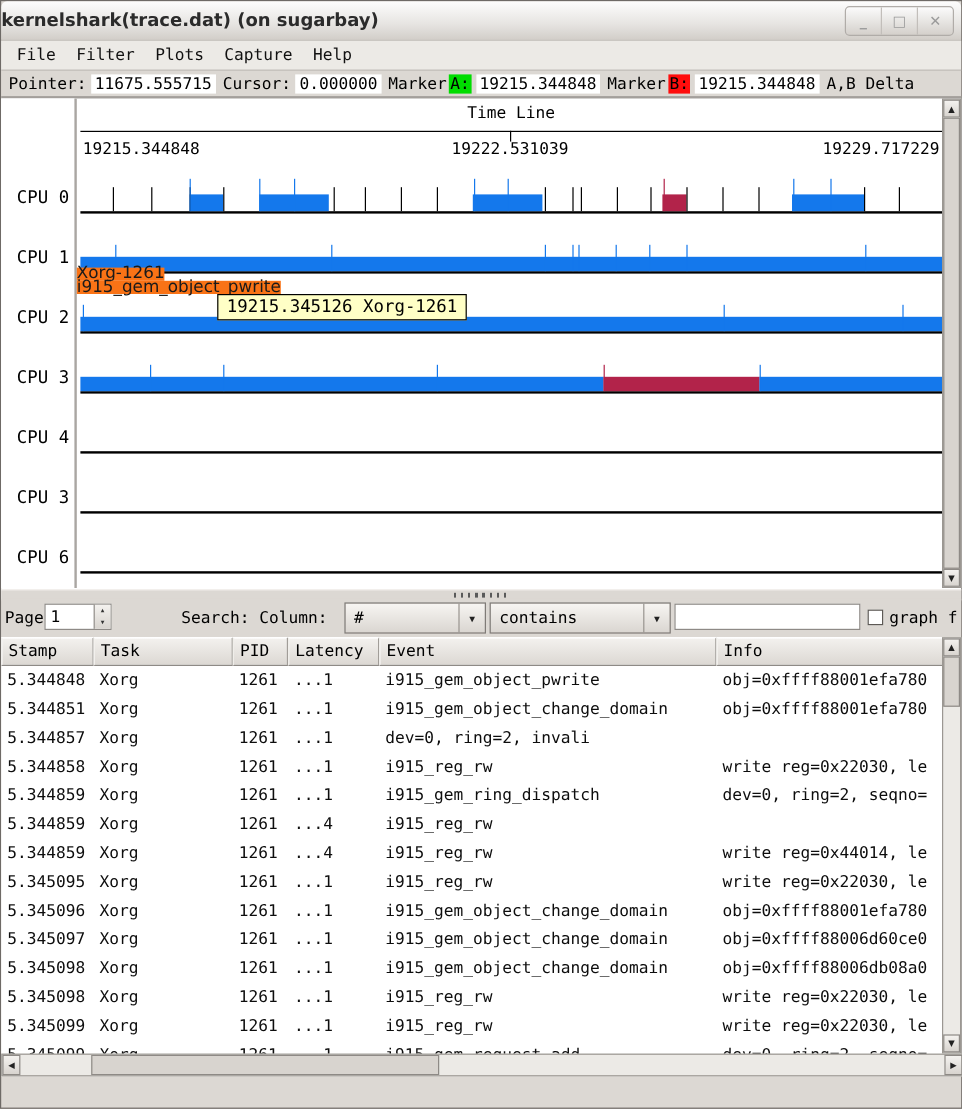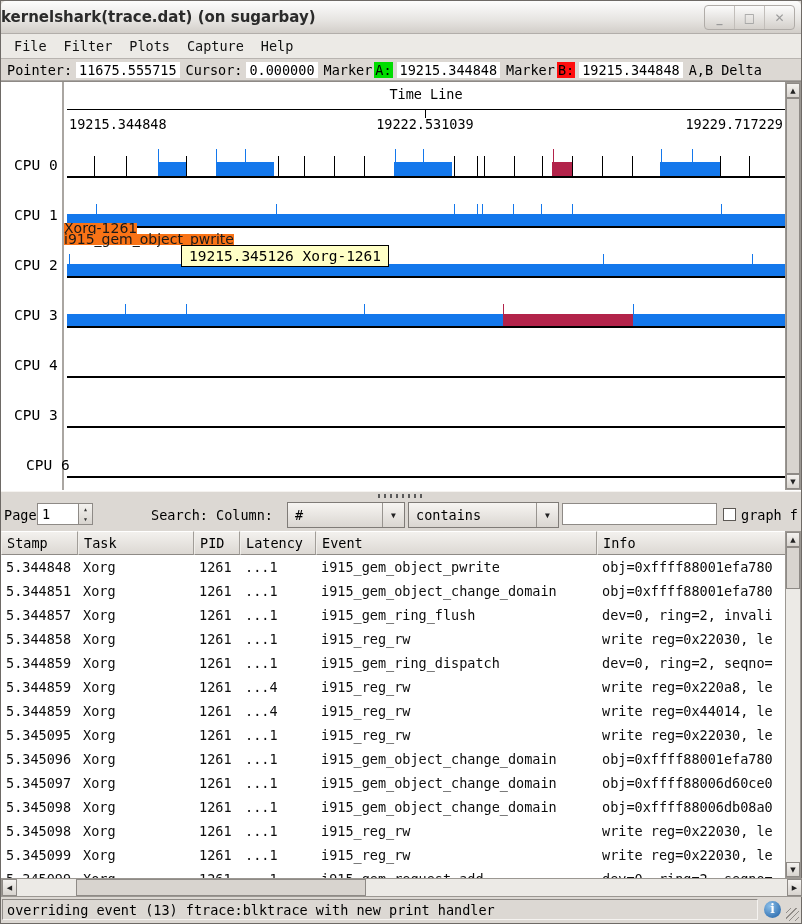--- a/index.html
+++ b/index.html
@@ -254,21 +254,21 @@
         <div class="etick h22 blue" style="left: 8.1%;"></div>
         <div class="etick h22 blue" style="left: 16.6%;"></div>
         <div class="etick h22 blue" style="left: 41.4%;"></div>
         <div class="etick h22 red" style="left: 60.7%;"></div>
         <div class="etick h22 blue" style="left: 78.8%;"></div>
       </div>
       <div class="cpu-label" style="top: 275px;">CPU 4</div>
       <div class="cpu-row" style="top: 244px;"></div>
       <div class="cpu-label" style="top: 325px;">CPU 3</div>
       <div class="cpu-row" style="top: 294px;"></div>
-      <div class="cpu-label" style="top: 375px; margin-left: 12px;">CPU 6</div>
+      <div class="cpu-label" style="top: 375px;">CPU 6</div>
       <div class="cpu-row" style="top: 344px;"></div>
     </div>
 
   <div class="searchrow">
     <span class="txt" style="left:3px">Page</span>
     <div class="spin">
       <span class="val">1</span>
       <div class="btns">
           <div>▲</div>
           <div>▼</div>
@@ -312,21 +312,20 @@
           <div class="td c2">1261</div>
           <div class="td c3">...1</div>
           <div class="td c4">i915_gem_object_change_domain</div>
           <div class="td c5">obj=0xffff88001efa780</div>
         </div>
         <div class="tr">
           <div class="td c0">5.344857</div>
           <div class="td c1">Xorg</div>
           <div class="td c2">1261</div>
           <div class="td c3">...1</div>
-          <div class="td c4">i915_gem_ring_flush</div>
           <div class="td c5">dev=0, ring=2, invali</div>
         </div>
         <div class="tr">
           <div class="td c0">5.344858</div>
           <div class="td c1">Xorg</div>
           <div class="td c2">1261</div>
           <div class="td c3">...1</div>
           <div class="td c4">i915_reg_rw</div>
           <div class="td c5">write reg=0x22030, le</div>
         </div>
@@ -337,21 +336,20 @@
           <div class="td c3">...1</div>
           <div class="td c4">i915_gem_ring_dispatch</div>
           <div class="td c5">dev=0, ring=2, seqno=</div>
         </div>
         <div class="tr">
           <div class="td c0">5.344859</div>
           <div class="td c1">Xorg</div>
           <div class="td c2">1261</div>
           <div class="td c3">...4</div>
           <div class="td c4">i915_reg_rw</div>
-          <div class="td c5">write reg=0x220a8, le</div>
         </div>
         <div class="tr">
           <div class="td c0">5.344859</div>
           <div class="td c1">Xorg</div>
           <div class="td c2">1261</div>
           <div class="td c3">...4</div>
           <div class="td c4">i915_reg_rw</div>
           <div class="td c5">write reg=0x44014, le</div>
         </div>
         <div class="tr">
@@ -416,19 +414,14 @@
       <div class="thumb"></div>
       <div class="arrow down">▼</div>
     </div>
     <div class="sb hsb">
       <div class="arrow left">◀</div>
       <div class="thumb"></div>
       <div class="arrow right">▶</div>
     </div>
   </div>
 
-  <div class="statusbar">
-    <div class="statmsg">overriding event (13) ftrace:blktrace with new print handler</div>
-    <div class="info-ico">i</div>
-    <div class="grip"></div>
-  </div>
 
 </div>
 
 </body></html>

